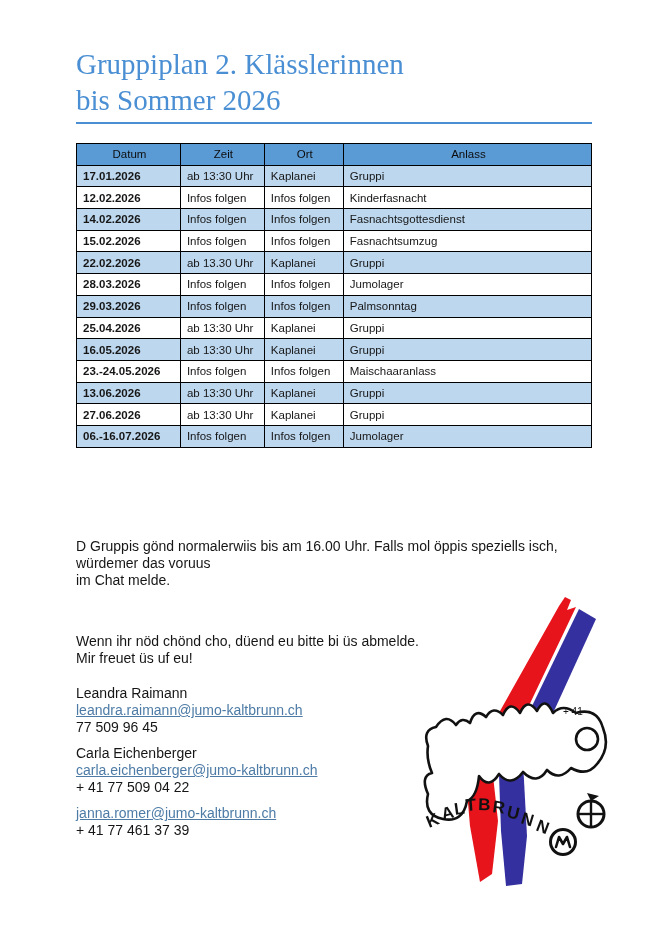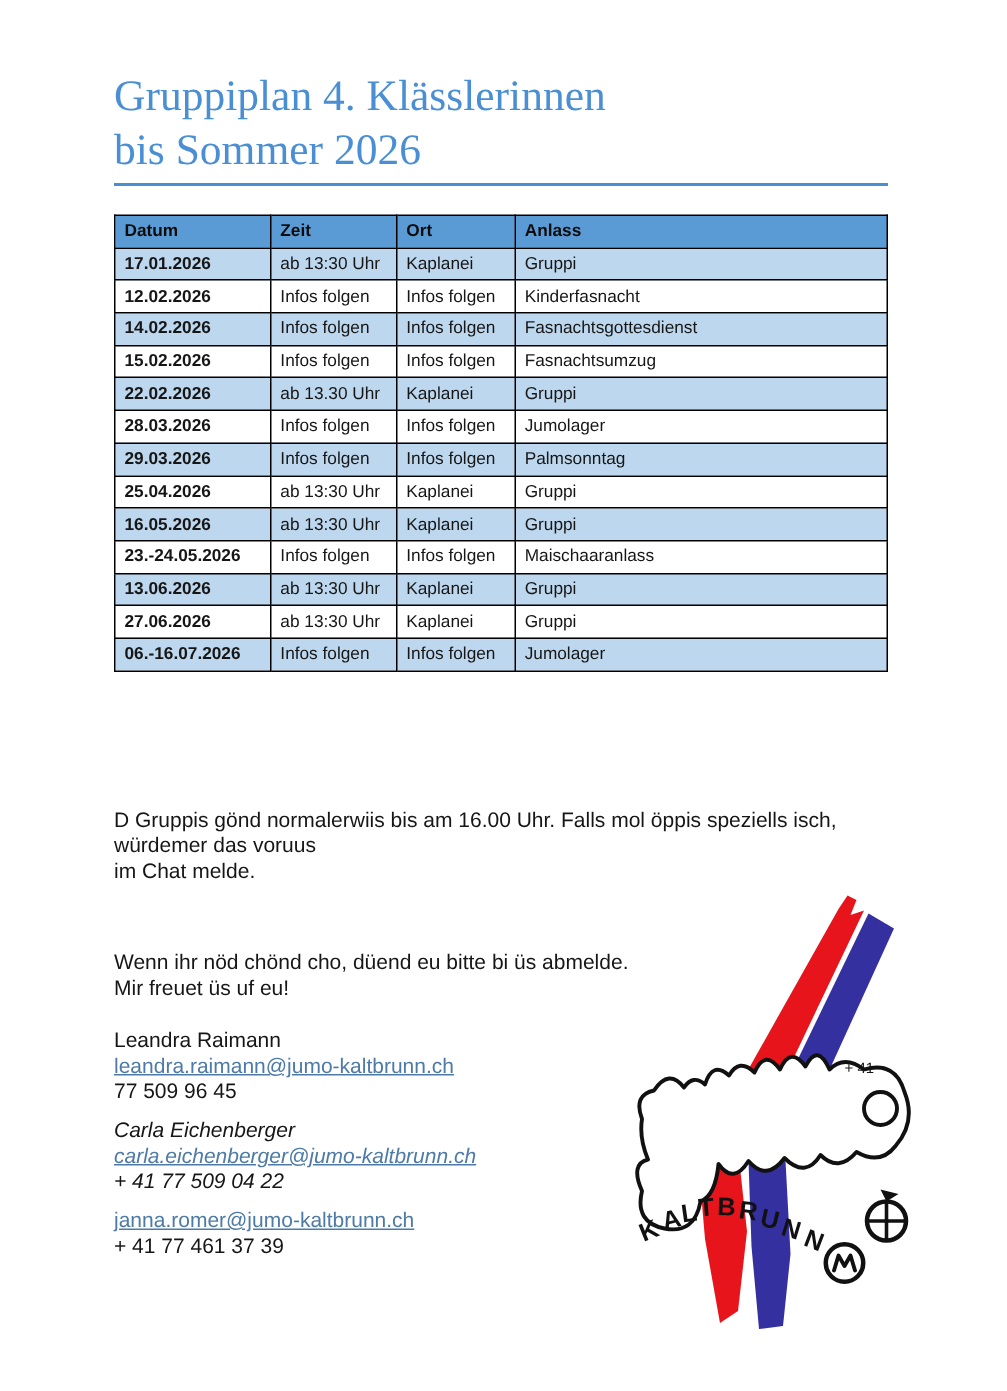--- a/index.html
+++ b/index.html
@@ -22,21 +22,21 @@
   
   table.schedule {
     position:absolute; left:76px; top:143px; width:516px;
     border-collapse:collapse; font-size:11.5px;
   }
   table.schedule th, table.schedule td {
     border:1px solid #000; height:21.7px; padding:0 4px 0 6px;
     text-align:left; vertical-align:middle; white-space:nowrap;
   }
   table.schedule th {
-    background:var(--header-bg,#5b9bd5); font-weight:bold; color:#0d0d0d;
+    background:var(--header-bg,#5b9bd5); font-weight:normal; color:#0d0d0d;text-align:center;
   }
   table.schedule tbody tr:nth-child(odd) { background:var(--row-alt,#bdd7ee); }
   table.schedule tbody tr:nth-child(even){ background:#ffffff; }
   table.schedule td.col-datum { font-weight:bold; }
   .col-datum  { width:104px; }
   .col-zeit   { width:84px;  }
   .col-ort    { width:79px;  }
   .col-anlass { width:249px; }
   
   .bodytext { position:absolute; left:76px; width:523px; font-size:14px; line-height:17px; color:#161616; }
@@ -46,21 +46,21 @@
   }
   
   .logo { position:absolute; left:418px; top:596px; width:212px; height:292px; }
 </style>
 </head>
 <body>
 
 <div class="page">
 
   <div class="title">
-    <div>Gruppiplan 4. Klässlerinnen</div>
+    <div>Gruppiplan 2. Klässlerinnen</div>
     <div>bis Sommer 2026</div>
   </div>
   <div class="title-rule"></div>
 
   <table class="schedule">
     <thead>
       <tr>
         <th class="col-datum">Datum</th>
         <th class="col-zeit">Zeit</th>
         <th class="col-ort">Ort</th>
@@ -159,21 +159,21 @@
     <div>Wenn ihr nöd chönd cho, düend eu bitte bi üs abmelde.</div>
     <div>Mir freuet üs uf eu!</div>
   </div>
 
   <div class="bodytext" style="top:685px;">
     <div>Leandra Raimann</div>
     <div><a class="maillink">leandra.raimann@jumo-kaltbrunn.ch</a></div>
     <div>77 509 96 45</div>
   </div>
 
-  <div class="bodytext" style="top:745px;font-style:italic;">
+  <div class="bodytext" style="top:745px;">
     <div>Carla Eichenberger</div>
     <div><a class="maillink">carla.eichenberger@jumo-kaltbrunn.ch</a></div>
     <div>+ 41 77 509 04 22</div>
   </div>
 
   <div class="bodytext" style="top:805px;">
     <div><a class="maillink">janna.romer@jumo-kaltbrunn.ch</a></div>
     <div>+ 41 77 461 37 39</div>
   </div>
 

